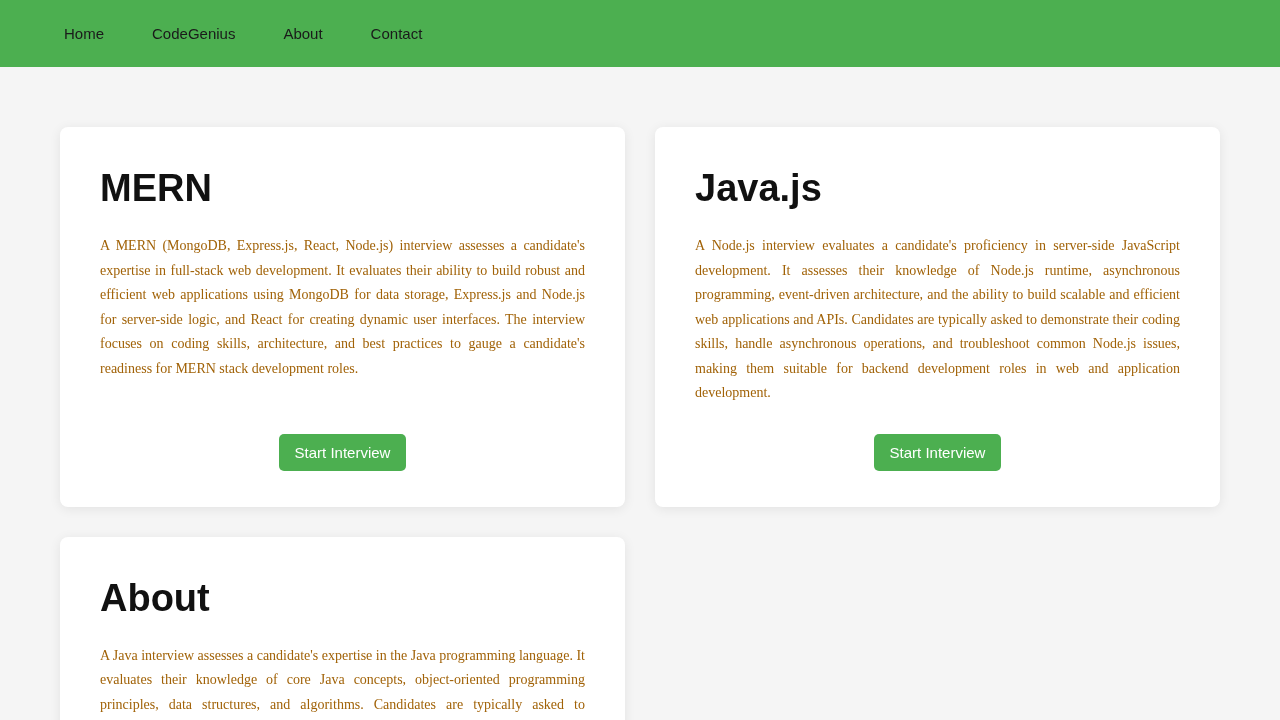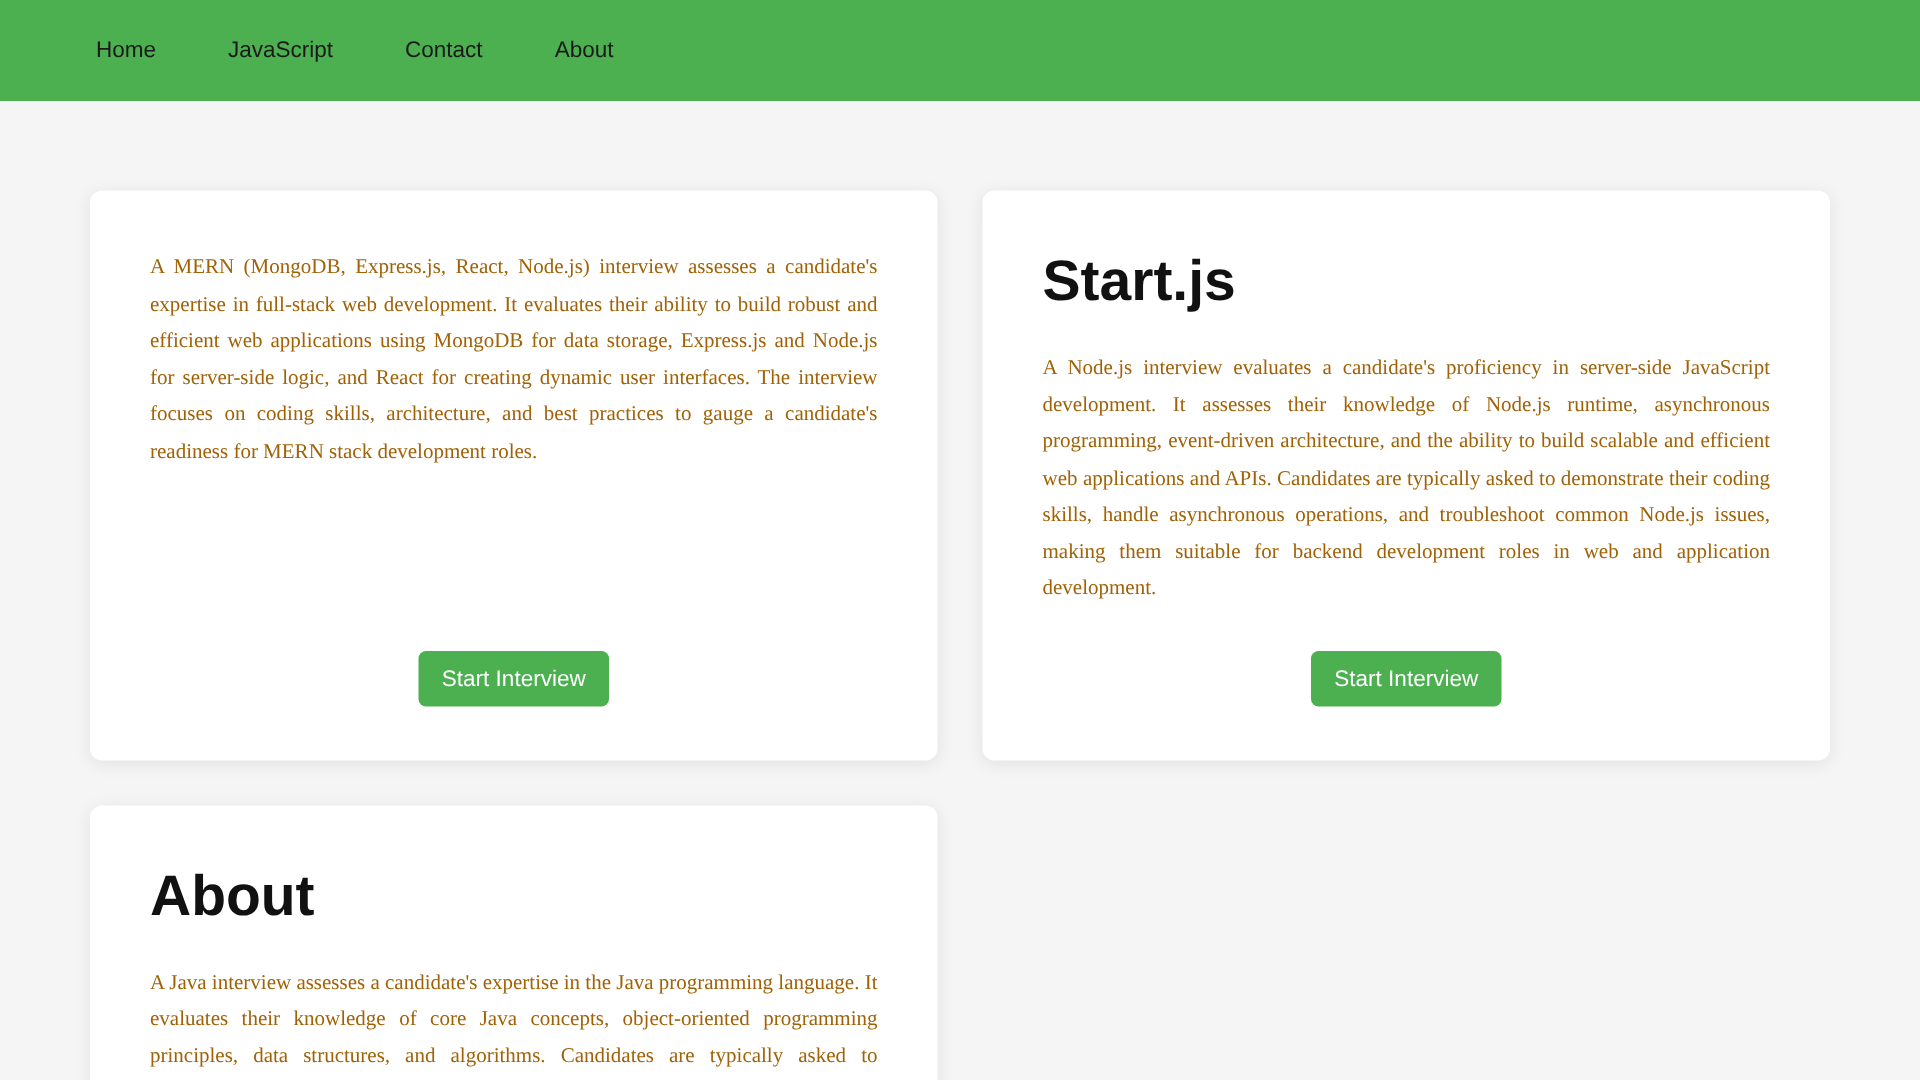--- a/index.html
+++ b/index.html
@@ -143,38 +143,39 @@
       border-radius: 4px;
     }
   </style>
 </head>
 <body>
 
 <nav class="navbar">
 
   <div class="navbar-links">
     <a class="navbar-link">Home</a>
-    <a class="navbar-link">JavaScript</a>
+    <a class="navbar-link">CodeGenius</a>
+    <a class="navbar-link">About</a>
     <a class="navbar-link">Contact</a>
-    <a class="navbar-link">About</a>
   </div>
 </nav>
 
 <main class="main-content">
   <div class="cards-grid">
 
     <div class="card">
+      <h2 class="card-title">MERN</h2>
       <p class="card-description">A MERN (MongoDB, Express.js, React, Node.js) interview assesses a candidate's expertise in full-stack web development. It evaluates their ability to build robust and efficient web applications using MongoDB for data storage, Express.js and Node.js for server-side logic, and React for creating dynamic user interfaces. The interview focuses on coding skills, architecture, and best practices to gauge a candidate's readiness for MERN stack development roles.</p>
       <div class="card-footer">
         <button class="start-btn">Start Interview</button>
       </div>
     </div>
 
     <div class="card">
-      <h2 class="card-title">Start.js</h2>
+      <h2 class="card-title">Java.js</h2>
       <p class="card-description">A Node.js interview evaluates a candidate's proficiency in server-side JavaScript development. It assesses their knowledge of Node.js runtime, asynchronous programming, event-driven architecture, and the ability to build scalable and efficient web applications and APIs. Candidates are typically asked to demonstrate their coding skills, handle asynchronous operations, and troubleshoot common Node.js issues, making them suitable for backend development roles in web and application development.</p>
       <div class="card-footer">
         <button class="start-btn">Start Interview</button>
       </div>
     </div>
 
     <div class="card" style="max-height: 200px; overflow: hidden;">
       <h2 class="card-title">About</h2>
       <p class="card-description">A Java interview assesses a candidate's expertise in the Java programming language. It evaluates their knowledge of core Java concepts, object-oriented programming principles, data structures, and algorithms. Candidates are typically asked to demonstrate their...</p>
     </div>

